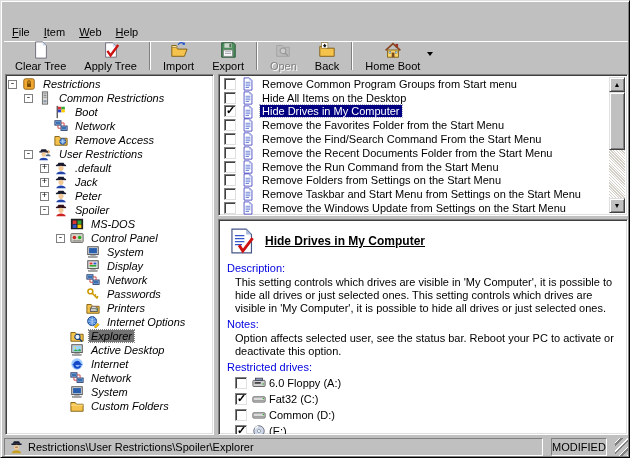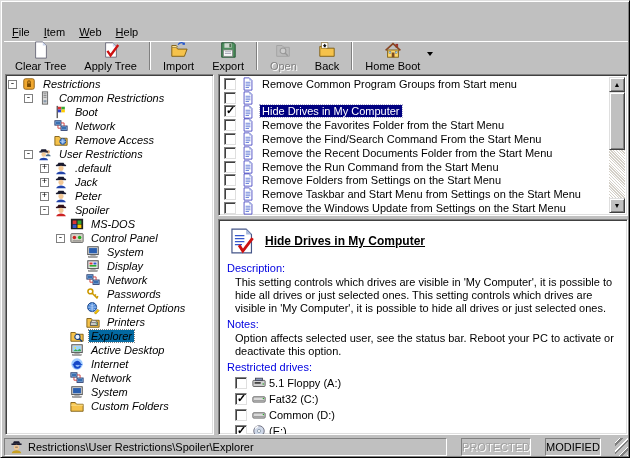--- a/index.html
+++ b/index.html
@@ -49,21 +49,21 @@
   .detailspanel{position:absolute;left:217px;top:218px;width:410px;height:216px;padding:6px 8px;overflow:hidden;}
   
   .trow{display:flex;align-items:center;height:14px;white-space:nowrap;}
   .indent{display:inline-block;height:1px;}
   .expander{width:9px;height:9px;min-width:9px;border:1px solid #808080;background:#fff;
     font-size:9px;line-height:7px;text-align:center;margin-right:4px;font-family:"Liberation Mono",monospace;}
   .expander:empty{visibility:hidden;}
   .i16{width:16px;height:14px;min-width:16px;margin-right:4px;}
   .i16 svg,.icon svg,.ticon svg{width:100%;height:100%;display:block;}
   .tlabel{padding:0 2px;font-style:italic;}
-  .tlabel.sel{background:#0369a1;outline:1px dotted #808080;}
+  .tlabel.sel{background:#737373;outline:1px dotted #808080;}
   
   .lrow{display:flex;align-items:center;height:13.8px;white-space:nowrap;}
   .cb{width:12px;height:12px;min-width:12px;background:#fff;border:1px solid;
     border-color:#808080 #dfdfdf #dfdfdf #808080;box-shadow:inset 1px 1px 0 #404040;
     margin:0 4px 0 3px;position:relative;}
   .cb.checked::after{content:"✓";position:absolute;left:1px;top:-2px;font-size:11px;font-weight:bold;}
   .llabel{padding:0 2px;}
   .llabel.sel{background:#000080;color:#fff;outline:1px dotted #b0b0d0;}
   
   .vscroll{position:absolute;right:2px;top:2px;bottom:2px;width:16px;
@@ -78,21 +78,21 @@
   .dheader{display:flex;align-items:center;margin:2px 0 8px 2px;}
   .dheader .hicon{width:26px;height:26px;margin-right:10px;}
   .dtitle{font-weight:bold;text-decoration:underline;font-size:12px;}
   .blab{color:#0000e0;margin-top:3px;}
   .dbody{padding-left:8px;margin-top:2px;line-height:13px;}
   .drives{margin-top:2px;padding-left:8px;}
   .drow{display:flex;align-items:center;height:16px;}
   .drow .cb{margin:0 2px 0 0;}
   .drow .i16{margin:0 2px;}
   
-  .statusbar{position:absolute;left:3px;top:437px;width:624px;height:18px;display:flex;gap:14px;align-items:stretch;}
+  .statusbar{position:absolute;left:3px;top:437px;width:624px;height:18px;display:flex;gap:8px;align-items:stretch;}
   .scell{border:1px solid;border-color:#808080 #fff #fff #808080;display:flex;align-items:center;padding:0 4px;}
   .scell.path{flex:1;}
   .scell .i16{margin-right:4px;width:15px;height:14px;min-width:15px;}
   .scell.prot{width:70px;justify-content:center;color:#a0a0a0;text-shadow:1px 1px 0 #fff;}
   .scell.mod{width:56px;justify-content:center;}
   .grip{width:13px;background:
     repeating-linear-gradient(135deg,transparent 0 3px,#fff 3px 4px,#808080 4px 6px);}
 </style>
 </head>
 <body>
@@ -427,39 +427,39 @@
             <path d="M7.1 7.1l6 6M12.2 12.2l1.6-1.6M10 10l1.4-1.4" stroke="#cc9900" stroke-width="1.8" fill="none"></path>
           </svg>
         </span>
         <span class="tlabel">Passwords</span>
       </div>
       <div class="trow">
         <span class="indent" style="width: 64px; min-width: 64px;"></span>
         <span class="expander"></span>
         <span class="i16">
           <svg viewBox="0 0 16 16">
-            <circle cx="7" cy="7" r="5.2" fill="#3f7fd4" stroke="#123a7a"></circle>
-            <path d="M1.8 7h10.4M7 1.8v10.4M3.5 4c2.2 1.3 4.8 1.3 7 0M3.5 10c2.2-1.3 4.8-1.3 7 0" stroke="#cfe4ff" fill="none" stroke-width=".8"></path>
-            <path d="M9.5 13.5l4-4 1.5 1.5-4 4z" fill="#ffcc00" stroke="#886600" stroke-width=".6"></path>
-          </svg>
-        </span>
-        <span class="tlabel">Internet Options</span>
-      </div>
-      <div class="trow">
-        <span class="indent" style="width: 64px; min-width: 64px;"></span>
-        <span class="expander"></span>
-        <span class="i16">
-          <svg viewBox="0 0 16 16">
             <path d="M1 4h5l1.5 2H15v8H1z" fill="#f5c24b" stroke="#7a5a10"></path>
             <rect x="5" y="8" width="8" height="4" fill="#c8c8c8" stroke="#555"></rect>
             <rect x="6.5" y="6.5" width="5" height="1.5" fill="#fff" stroke="#555" stroke-width=".5"></rect>
             <circle cx="11.8" cy="10" r=".7" fill="#2a2"></circle>
           </svg>
         </span>
         <span class="tlabel">Printers</span>
+      </div>
+      <div class="trow">
+        <span class="indent" style="width: 64px; min-width: 64px;"></span>
+        <span class="expander"></span>
+        <span class="i16">
+          <svg viewBox="0 0 16 16">
+            <circle cx="7" cy="7" r="5.2" fill="#3f7fd4" stroke="#123a7a"></circle>
+            <path d="M1.8 7h10.4M7 1.8v10.4M3.5 4c2.2 1.3 4.8 1.3 7 0M3.5 10c2.2-1.3 4.8-1.3 7 0" stroke="#cfe4ff" fill="none" stroke-width=".8"></path>
+            <path d="M9.5 13.5l4-4 1.5 1.5-4 4z" fill="#ffcc00" stroke="#886600" stroke-width=".6"></path>
+          </svg>
+        </span>
+        <span class="tlabel">Internet Options</span>
       </div>
       <div class="trow">
         <span class="indent" style="width: 48px; min-width: 48px;"></span>
         <span class="expander"></span>
         <span class="i16">
           <svg viewBox="0 0 16 16">
             <path d="M1 4h5l1.5 2H15v8H1z" fill="#f5c24b" stroke="#7a5a10"></path>
             <circle cx="8.5" cy="9" r="3" fill="#e8f2ff" stroke="#123a7a" stroke-width="1.2"></circle>
             <path d="M10.7 11.2l3 3" stroke="#123a7a" stroke-width="1.6"></path>
           </svg>
@@ -549,20 +549,21 @@
         </div>
         <div class="lrow">
           <span class="cb"></span>
           <span class="i16">
             <svg viewBox="0 0 16 16">
               <path d="M3.5 1h6l3 3v11h-9z" fill="#fff" stroke="#3333bb" stroke-width=".9"></path>
               <path d="M9.5 1l3 3h-3z" fill="#99aadd"></path>
               <path d="M5.2 6h5.6M5.2 8h5.6M5.2 10h5.6M5.2 12h4" stroke="#3355cc" stroke-width=".8"></path>
             </svg>
           </span>
+          <span class="llabel">Hide All Items on the Desktop</span>
         </div>
         <div class="lrow">
           <span class="cb checked"></span>
           <span class="i16">
             <svg viewBox="0 0 16 16">
               <path d="M3.5 1h6l3 3v11h-9z" fill="#fff" stroke="#3333bb" stroke-width=".9"></path>
               <path d="M9.5 1l3 3h-3z" fill="#99aadd"></path>
               <path d="M5.2 6h5.6M5.2 8h5.6M5.2 10h5.6M5.2 12h4" stroke="#3355cc" stroke-width=".8"></path>
             </svg>
           </span>
@@ -673,21 +674,21 @@
     <div class="drow">
           <span class="cb"></span>
           <span class="i16">
             <svg viewBox="0 0 16 16">
               <rect x="1" y="5" width="14" height="7" rx="1" fill="#cfcfcf" stroke="#555"></rect>
               <rect x="3" y="7" width="7" height="1.8" fill="#333"></rect>
               <rect x="4" y="2.5" width="8" height="2.5" fill="#8899bb" stroke="#445"></rect>
               <circle cx="12.8" cy="9.2" r=".9" fill="#33aa33"></circle>
             </svg>
           </span>
-          <span>5.1 Floppy (A:)</span>
+          <span>6.0 Floppy (A:)</span>
         </div>
         <div class="drow">
           <span class="cb checked"></span>
           <span class="i16">
             <svg viewBox="0 0 16 16">
               <rect x="1" y="5.5" width="14" height="6" rx="1" fill="#d9d9d9" stroke="#555"></rect>
               <rect x="2" y="9.2" width="12" height="1" fill="#999"></rect>
               <circle cx="13" cy="7.5" r=".8" fill="#22aa22"></circle>
             </svg>
           </span>
@@ -725,18 +726,17 @@
           <svg viewBox="0 0 16 16">
             <path d="M3.5 4.2h9l-1.6-2.7H5.1z" fill="#1a1a2e"></path>
             <rect x="2.2" y="4" width="11.6" height="1.7" fill="#1a1a2e"></rect>
             <circle cx="8" cy="8.3" r="3" fill="#f2c896"></circle>
             <path d="M2.5 15c1.2-4.2 9.8-4.2 11 0z" fill="#c8a020"></path>
             <path d="M6.5 8.2h3" stroke="#333" stroke-width=".7"></path>
           </svg>
         </span>
       <span>Restrictions\User Restrictions\Spoiler\Explorer</span>
     </div>
-    <div class="scell prot">PROTECTED</div>
     <div class="scell mod">MODIFIED</div>
     <div class="grip"></div>
   </div>
 
 </div>
 
 </body></html>

